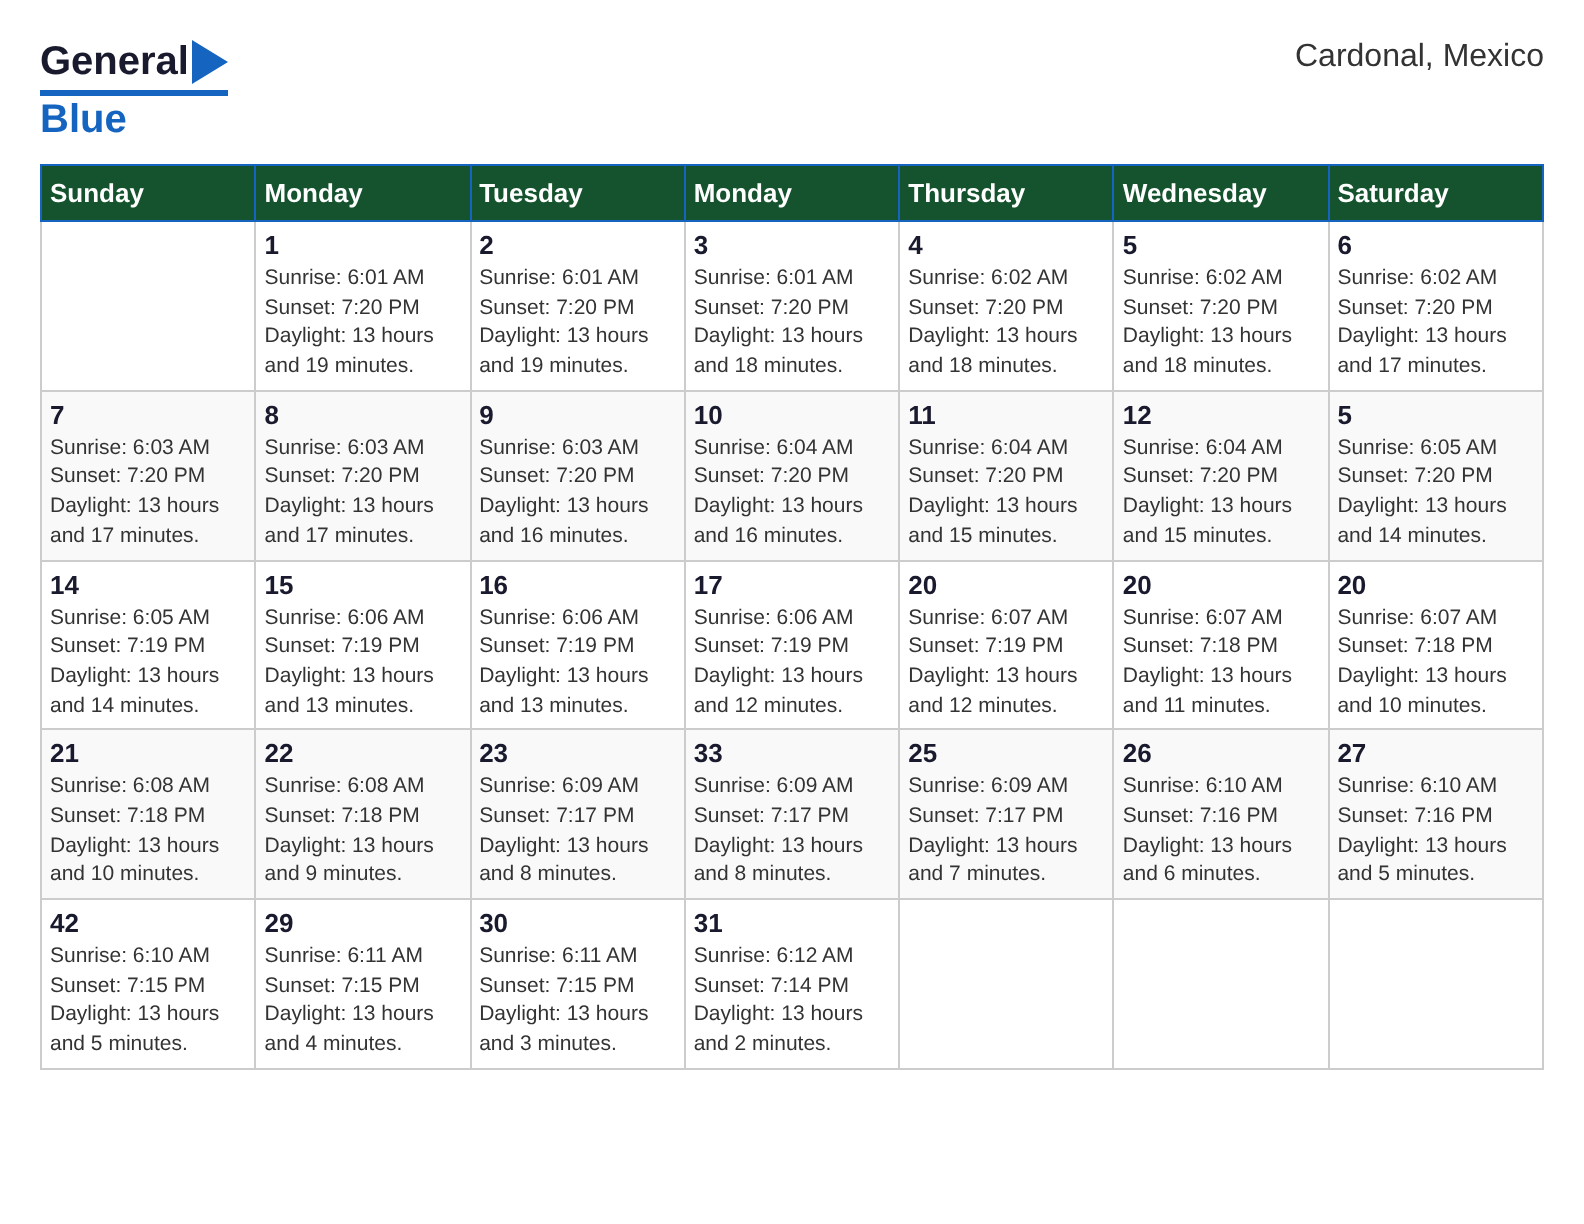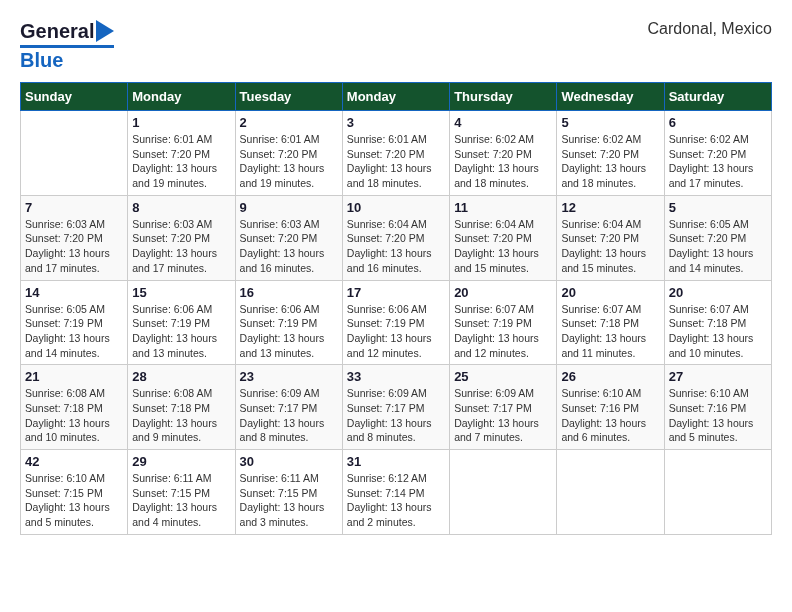--- a/index.html
+++ b/index.html
@@ -272,21 +272,21 @@
       </tr>
       <tr>
         <td>
           <span class="day-num">21</span>
           <div class="day-info" style="white-space: pre-line;">Sunrise: 6:08 AM
 Sunset: 7:18 PM
 Daylight: 13 hours
 and 10 minutes.</div>
         </td>
         <td>
-          <span class="day-num">28</span>
+          <span class="day-num">22</span>
           <div class="day-info" style="white-space: pre-line;">Sunrise: 6:08 AM
 Sunset: 7:18 PM
 Daylight: 13 hours
 and 9 minutes.</div>
         </td>
         <td>
           <span class="day-num">23</span>
           <div class="day-info" style="white-space: pre-line;">Sunrise: 6:09 AM
 Sunset: 7:17 PM
 Daylight: 13 hours

